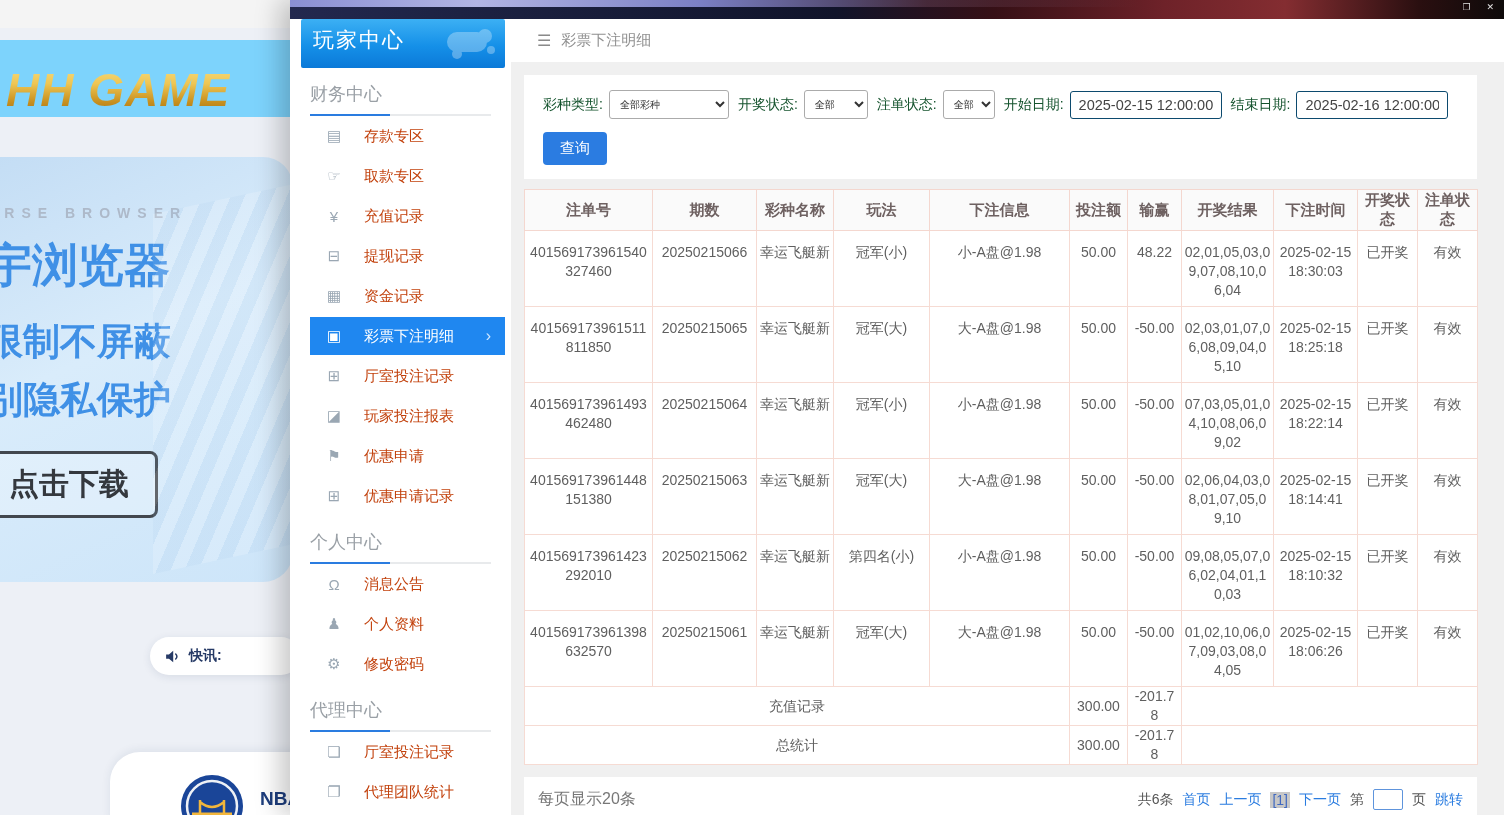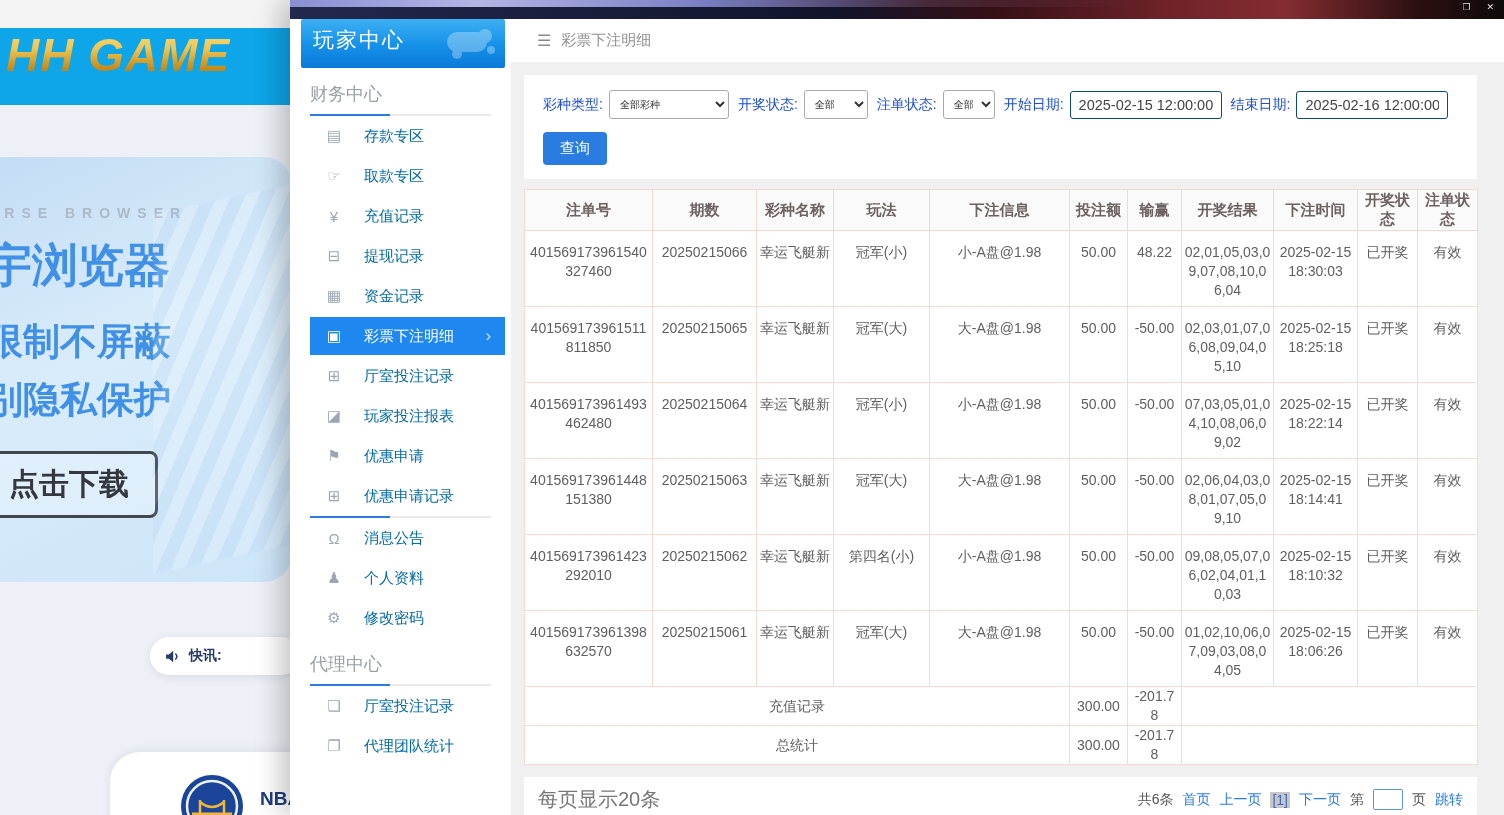--- a/index.html
+++ b/index.html
@@ -3,21 +3,21 @@
 <meta charset="utf-8">
 <style>
   * { margin:0; padding:0; box-sizing:border-box; }
   html,body { width:1504px; height:815px; }
   body { font-family:"Liberation Sans","DejaVu Sans",sans-serif; background:#e9ecf2; }
   .stage { position:relative; width:1504px; height:815px; overflow:hidden; }
 
   
   .bg-page { position:absolute; left:0; top:0; width:300px; height:815px; background:#edf0f6; }
   .bg-topstrip { position:absolute; left:0; top:0; width:100%; height:28px; background:#f4f4f4; }
-  .bg-logoband { position:absolute; left:0; top:28px; width:100%; height:77px; background:#0ea5e9; display:flex; align-items:flex-start; }
+  .bg-logoband { position:absolute; left:0; top:40px; width:100%; height:77px; background:#7dd3fc; display:flex; align-items:flex-end; }
   .logo { margin-left:6px; font-size:46px; font-weight:bold; font-style:italic; letter-spacing:1px; white-space:nowrap;
           background:linear-gradient(180deg,#f8df86 0%,#eec654 38%,#c8901f 72%,#a06c12 100%);
           -webkit-background-clip:text; background-clip:text; color:transparent; }
   .banner { position:absolute; left:-42px; top:157px; width:335px; height:425px; border-radius:30px; overflow:hidden;
             background:linear-gradient(155deg,#c2dcf4 0%,#d9ecfb 45%,#cde5f9 100%); }
   .banner::after { content:""; position:absolute; right:-20px; top:40px; width:160px; height:360px;
             background:repeating-linear-gradient(115deg, rgba(255,255,255,.35) 0 14px, rgba(160,195,230,.25) 14px 28px);
             transform:skewY(-12deg); opacity:.5; }
   .b-inner { position:absolute; left:42px; top:48px; width:260px; }
   .b-sub { margin-left:-12px; font-size:14px; letter-spacing:7px; color:#adb9c9; font-weight:bold; white-space:nowrap; }
@@ -51,54 +51,54 @@
       background:linear-gradient(180deg,#3cb0f4 0%,#1590e8 55%,#0b79d8 100%); }
   .sb-title { font-size:21px; color:#ffffff; letter-spacing:2px; }
   .sb-sub { font-size:13px; color:#eaf6ff; letter-spacing:2.5px; margin-top:17px; }
   .sb-deco { position:absolute; right:6px; top:5px; opacity:.3; }
   .sec { padding:0 20px 0 20px; }
   .sec-label { font-size:18px; color:#9aa0a6; padding:14px 0 8px 0; }
   .sec-divider { height:2px; background:#e8eaec; position:relative; }
   .sec-divider::before { content:""; position:absolute; left:0; top:0; width:80px; height:2px; background:#2a7ce0; }
   .mi { margin:0 6px 0 20px; height:40px; display:flex; align-items:center; cursor:pointer; }
   .mi-ico { width:20px; text-align:center; font-size:15px; color:#9aa7b3; margin-left:14px; flex:none; }
-  .mi-label { font-size:15px; color:#0369a1; margin-left:20px; }
+  .mi-label { font-size:15px; color:#c2410c; margin-left:20px; }
   .mi.selected { background:#1f87f0; height:38px; margin-top:1px; margin-bottom:1px; }
   .mi.selected .mi-ico, .mi.selected .mi-label { color:#ffffff; }
   .mi-chev { margin-left:auto; margin-right:14px; color:#cfe6ff; font-size:16px; line-height:16px; }
 
   
   .content { flex:1; background:#f0f0f0; overflow:hidden; }
   .page-header { height:43px; background:#ffffff; display:flex; align-items:center; padding-left:26px; gap:10px; }
   .ph-burger { font-size:16px; color:#8a8a8a; }
   .ph-title { font-size:15px; color:#909090; }
 
   .filter-panel { margin:13px 27px 0 13px; background:#ffffff; padding:15px 10px 14px 10px; }
   .filter-row { display:flex; align-items:center; flex-wrap:nowrap; }
-  .f-label { font-size:14px; color:#1d4ed8; margin-left:9px; white-space:nowrap; }
+  .f-label { font-size:14px; color:#14532d; margin-left:9px; white-space:nowrap; }
   .f-select { margin-left:6px; height:29px; border:1px solid #ababab; border-radius:3px; font-size:10px; color:#333;
               background:#ffffff; padding:0 2px 0 6px; font-family:inherit; }
   .f-input { margin-left:6px; height:28px; width:152px; border:1px solid #0c4a6e; border-radius:3px; font-size:14.5px;
              color:#444; padding:0 8px; font-family:inherit; }
   .btn-row { margin-top:13px; }
   .search-btn { margin-left:9px; background:#2b7ce1; color:#ffffff; border:none; border-radius:4px; font-size:15px;
                 padding:7px 17px; cursor:pointer; font-family:inherit; }
 
   .table-wrap { margin:10px 27px 9px 13px; }
   table.bets { width:953px; border-collapse:collapse; table-layout:fixed; background:#ffffff; }
   table.bets th { background:#fafafa; border:1px solid #f4d7cf; font-size:15px; font-weight:bold; color:#6e6161;
                   height:41px; text-align:center; }
   table.bets td { border:1px solid #f6dbd3; font-size:14px; color:#5f5f5f; text-align:center; vertical-align:top;
                   padding:12px 2px 4px 2px; word-break:break-all; line-height:19px; }
   table.bets tr.data-row { height:76px; }
   table.bets tr.sum-row td { height:38px; padding:0 4px; vertical-align:middle; }
 
   .footer-panel { margin:12px 27px 0 13px; background:#ffffff; height:45px; display:flex; align-items:center;
                   justify-content:space-between; padding:0 14px; }
-  .perpage { font-size:20px; color:#777; }
+  .perpage { font-size:16px; color:#777; }
   .pager { display:flex; align-items:center; gap:9px; font-size:14px; }
   .pg-total { color:#555; }
   .pg-link { color:#2a7ce0; cursor:pointer; text-decoration:none; }
   .pg-current { background:#c7c7c7; color:#3f68c0; padding:0 2px; }
   .pg-word { color:#555; }
   .pg-input { width:30px; height:21px; border:1px solid #5e94dc; border-radius:2px; font-size:13px; padding:0 3px; }
 </style>
 </head>
 <body>
 
@@ -198,20 +198,21 @@
         <div class="mi">
           <span class="mi-ico">⚑</span>
           <span class="mi-label">优惠申请</span>
         </div>
         <div class="mi">
           <span class="mi-ico">⊞</span>
           <span class="mi-label">优惠申请记录</span>
         </div>
 
         <div class="sec">
+          <div class="sec-label">个人中心</div>
           <div class="sec-divider"></div>
         </div>
         <div class="mi">
           <span class="mi-ico">Ω</span>
           <span class="mi-label">消息公告</span>
         </div>
         <div class="mi">
           <span class="mi-ico">♟</span>
           <span class="mi-label">个人资料</span>
         </div>

